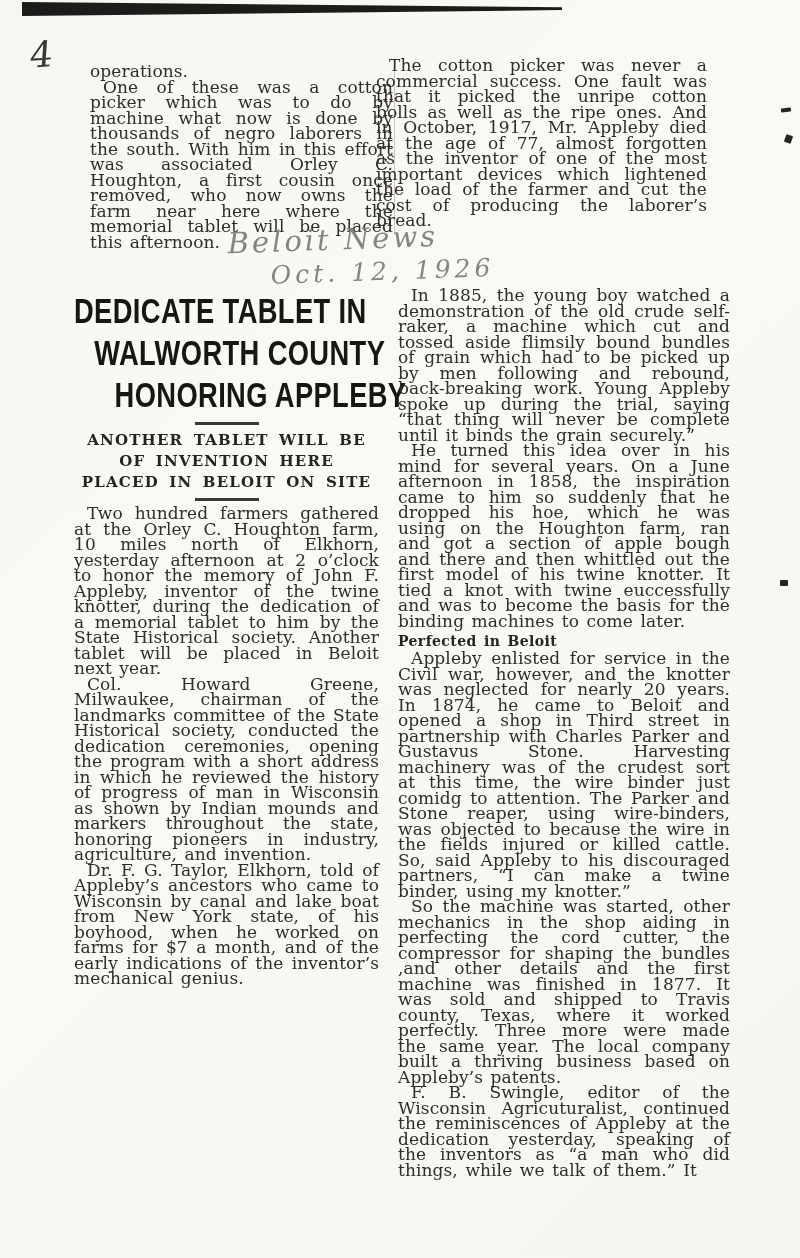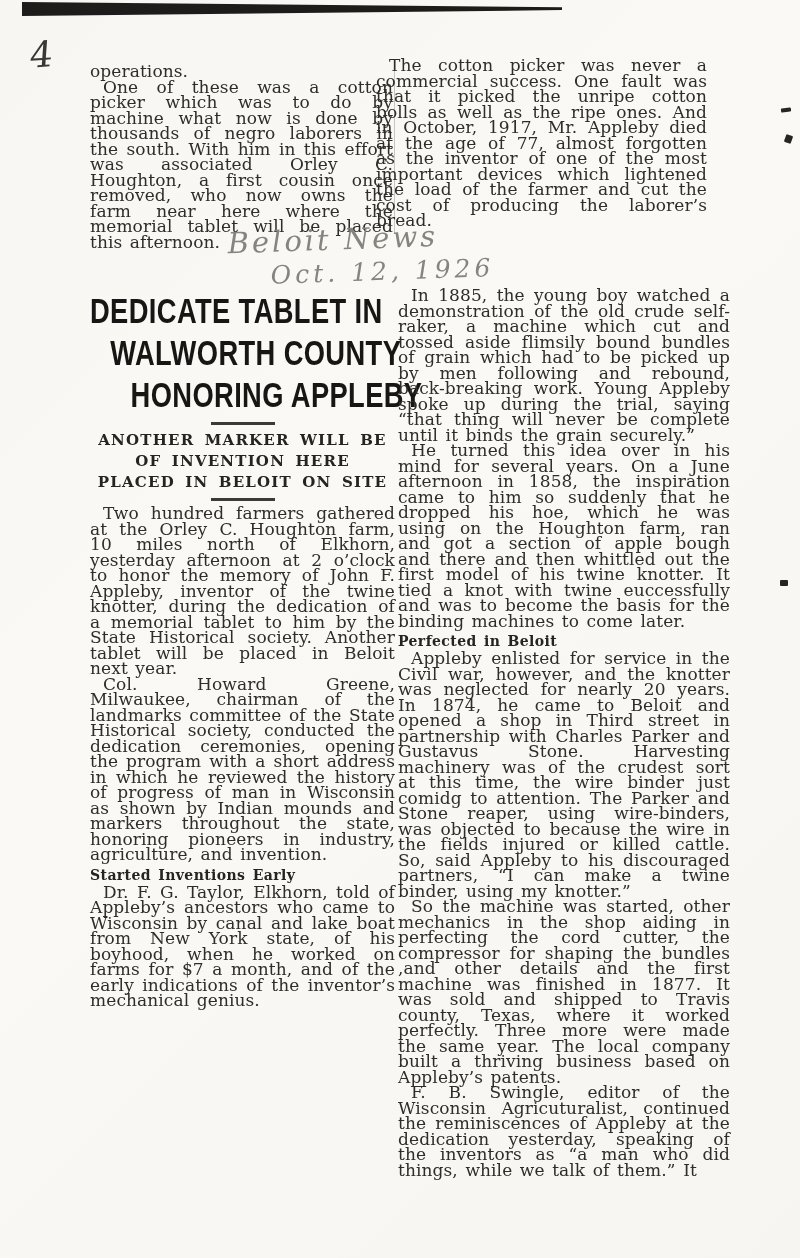--- a/index.html
+++ b/index.html
@@ -39,21 +39,21 @@
   .topleft{left:90px;top:64px;width:303px;}
   .topright{left:376px;top:58px;width:331px;}
   .coldiv{position:absolute;left:394px;top:62px;width:1px;height:172px;background:#c9c6bf;}
   .handnote{
     position:absolute;left:228px;top:220px;width:360px;
     color:#84857c;transform:rotate(-2deg);
     font-style:italic;font-family:"DejaVu Serif",serif;
   }
   .hn1{font-size:29px;letter-spacing:3px;}
   .hn2{font-size:25px;letter-spacing:4px;padding-left:42px;margin-top:2px;}
-  .artleft{left:90px;top:290px;width:305px;}
+  .artleft{left:74px;top:290px;width:305px;}
   .artright{left:398px;top:288px;width:332px;}
   h1.headline{margin:0 0 6px 0;padding:0;color:#181614;}
   h1.headline span{
     display:block;white-space:nowrap;
     font-family:"Liberation Sans",sans-serif;font-weight:bold;
     font-size:35px;line-height:42px;letter-spacing:0.5px;
     transform:scaleX(0.78);transform-origin:0 50%;
   }
   .hl2{padding-left:26px;}
   .hl3{padding-left:52px;}
@@ -98,28 +98,27 @@
   </div>
 
   <div class="col artleft">
     <h1 class="headline">
       <span class="hl1">DEDICATE TABLET IN</span>
       <span class="hl2">WALWORTH COUNTY</span>
       <span class="hl3">HONORING APPLEBY</span>
     </h1>
     <div class="rule"></div>
     <div class="deck">
-      <div>ANOTHER MARKER WILL BE</div>
+      <div>ANOTHER TABLET WILL BE</div>
       <div>OF INVENTION HERE</div>
       <div>PLACED IN BELOIT ON SITE</div>
     </div>
     <div class="rule"></div>
     <p>Two hundred farmers gathered at the Orley C. Houghton farm, 10 miles north of Elkhorn, yesterday afternoon at 2 o’clock to honor the memory of John F. Appleby, inventor of the twine knotter, during the dedication of a memorial tablet to him by the State Historical society. Another tablet will be placed in Beloit next year.</p>
     <p>Col. Howard Greene, Milwaukee, chairman of the landmarks committee of the State Historical society, conducted the dedication ceremonies, opening the program with a short address in which he reviewed the history of progress of man in Wisconsin as shown by Indian mounds and markers throughout the state, honoring pioneers in industry, agriculture, and invention.</p>
-    <h3 class="subhead">Started Inventions Early</h3>
     <p>Dr. F. G. Taylor, Elkhorn, told of Appleby’s ancestors who came to Wisconsin by canal and lake boat from New York state, of his boyhood, when he worked on farms for $7 a month, and of the early indications of the inventor’s mechanical genius.</p>
   </div>
 
   <div class="col artright">
     <p>In 1885, the young boy watched a demonstration of the old crude self-raker, a machine which cut and tossed aside flimsily bound bundles of grain which had to be picked up by men following and rebound, back-breaking work. Young Appleby spoke up during the trial, saying “that thing will never be complete until it binds the grain securely.”</p>
     <p>He turned this idea over in his mind for several years. On a June afternoon in 1858, the inspiration came to him so suddenly that he dropped his hoe, which he was using on the Houghton farm, ran and got a section of apple bough and there and then whittled out the first model of his twine knotter. It tied a knot with twine euccessfully and was to become the basis for the binding machines to come later.</p>
     <h3 class="subhead">Perfected in Beloit</h3>
     <p>Appleby enlisted for service in the Civil war, however, and the knotter was neglected for nearly 20 years. In 1874, he came to Beloit and opened a shop in Third street in partnership with Charles Parker and Gustavus Stone. Harvesting machinery was of the crudest sort at this time, the wire binder just comidg to attention. The Parker and Stone reaper, using wire-binders, was objected to because the wire in the fields injured or killed cattle. So, said Appleby to his discouraged partners, “I can make a twine binder, using my knotter.”</p>
     <p>So the machine was started, other mechanics in the shop aiding in perfecting the cord cutter, the compressor for shaping the bundles ,and other details and the first machine was finished in 1877. It was sold and shipped to Travis county, Texas, where it worked perfectly. Three more were made the same year. The local company built a thriving business based on Appleby’s patents.</p>
     <p>F. B. Swingle, editor of the Wisconsin Agricuturalist, continued the reminiscences of Appleby at the dedication yesterday, speaking of the inventors as “a man who did things, while we talk of them.” It</p>

